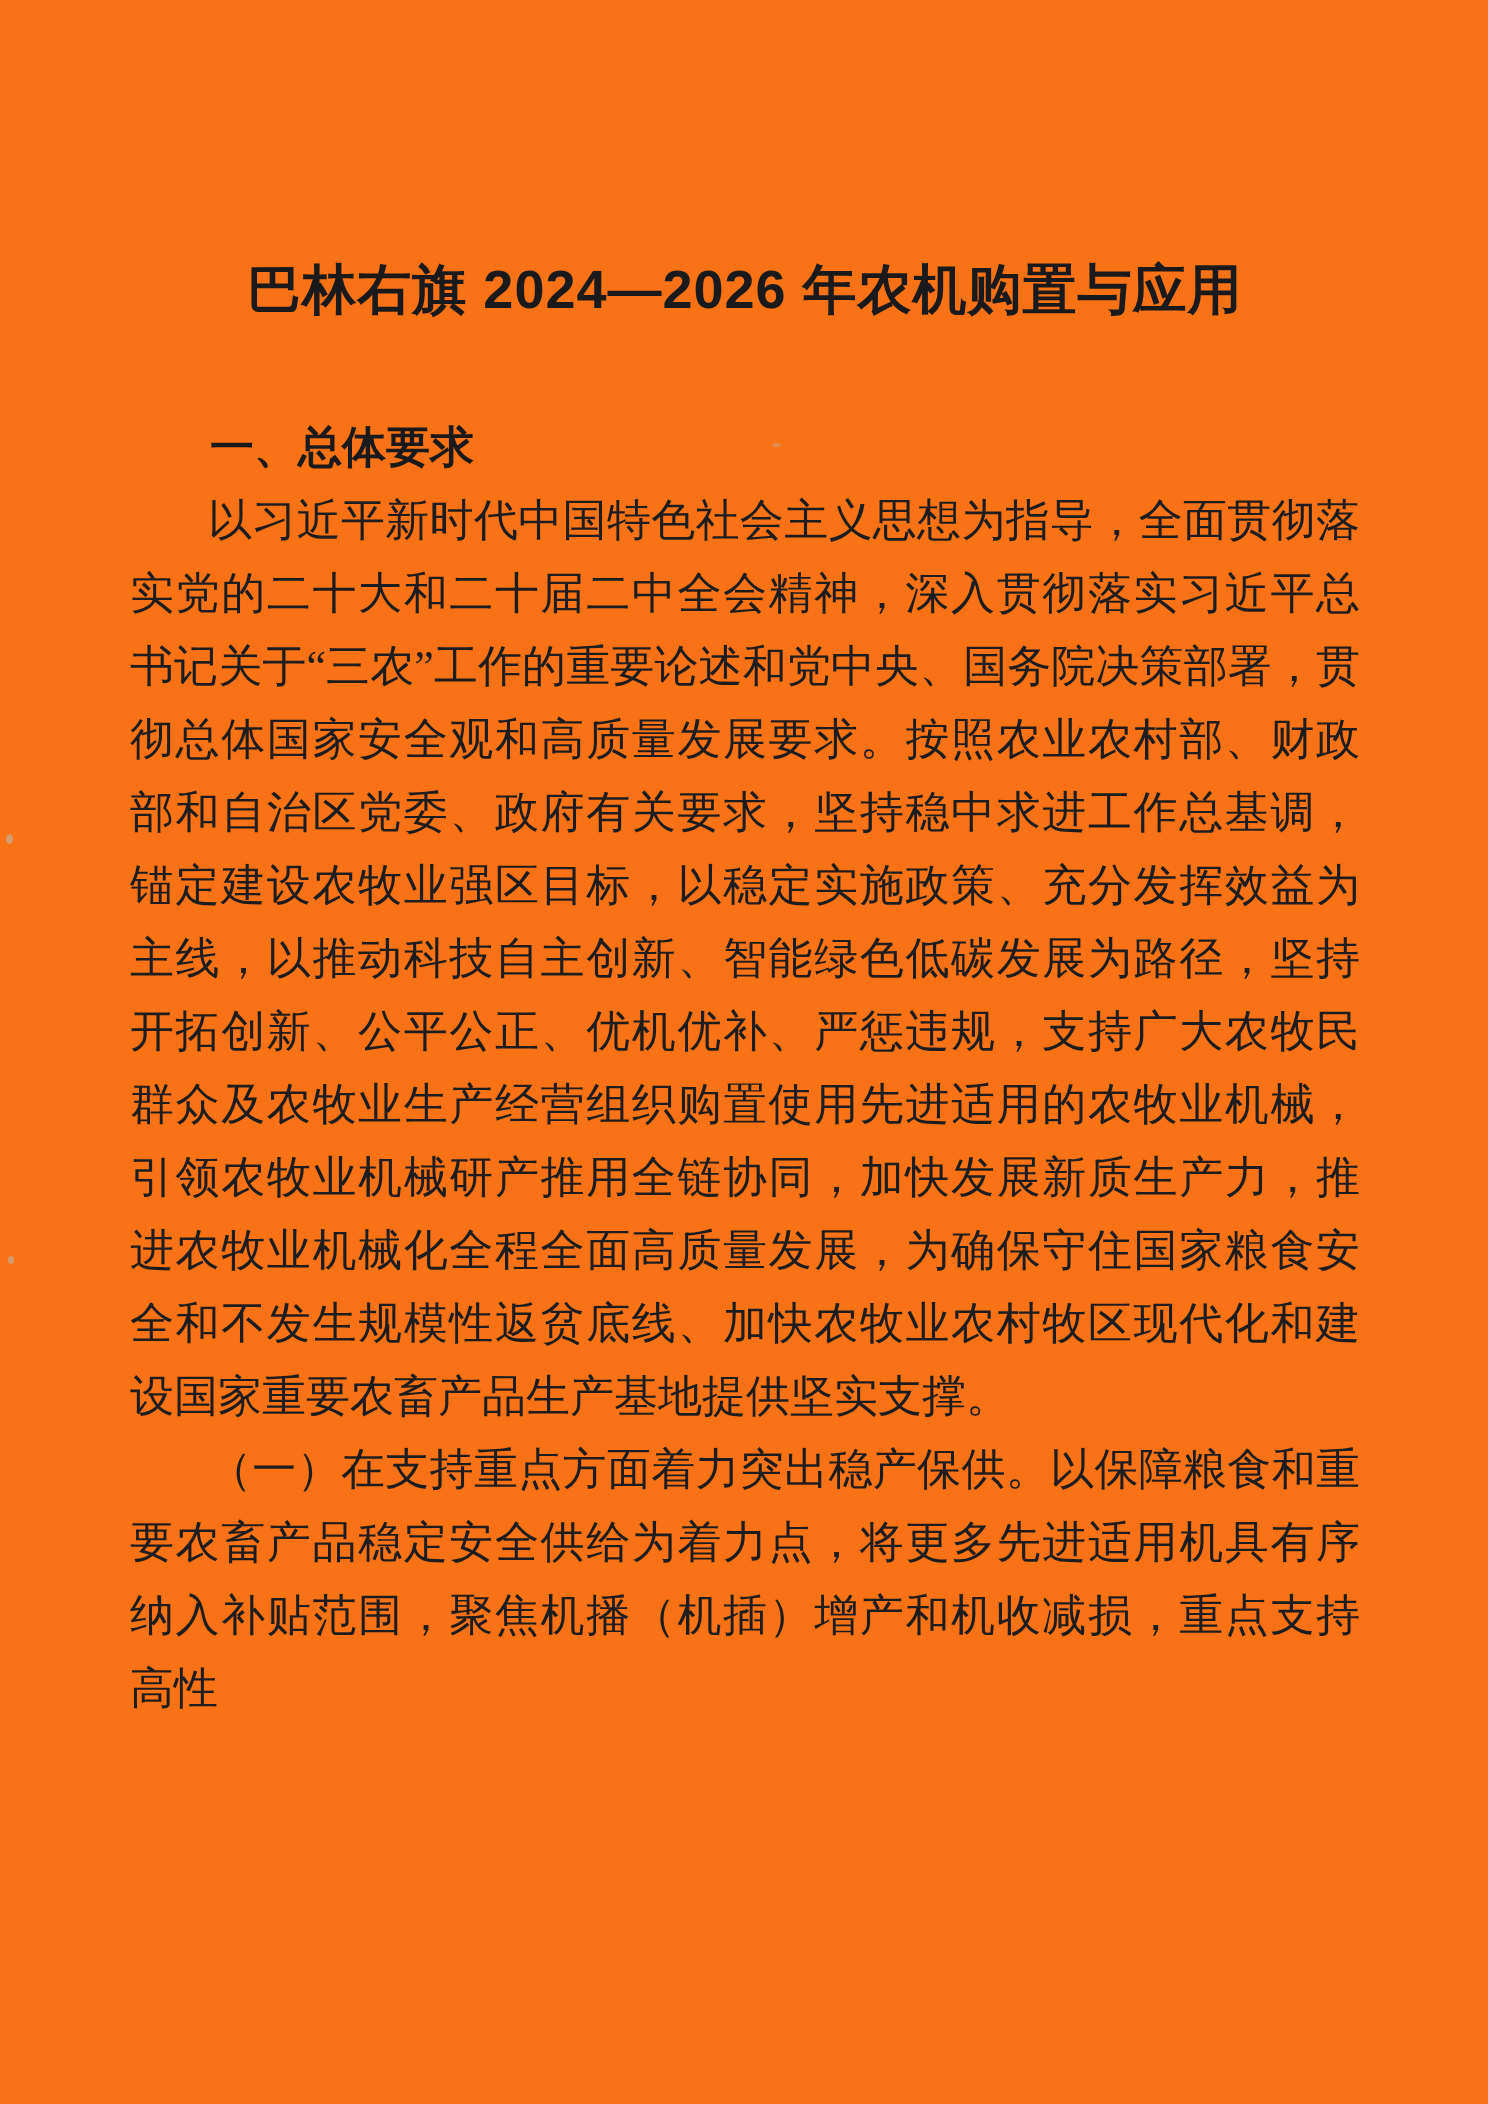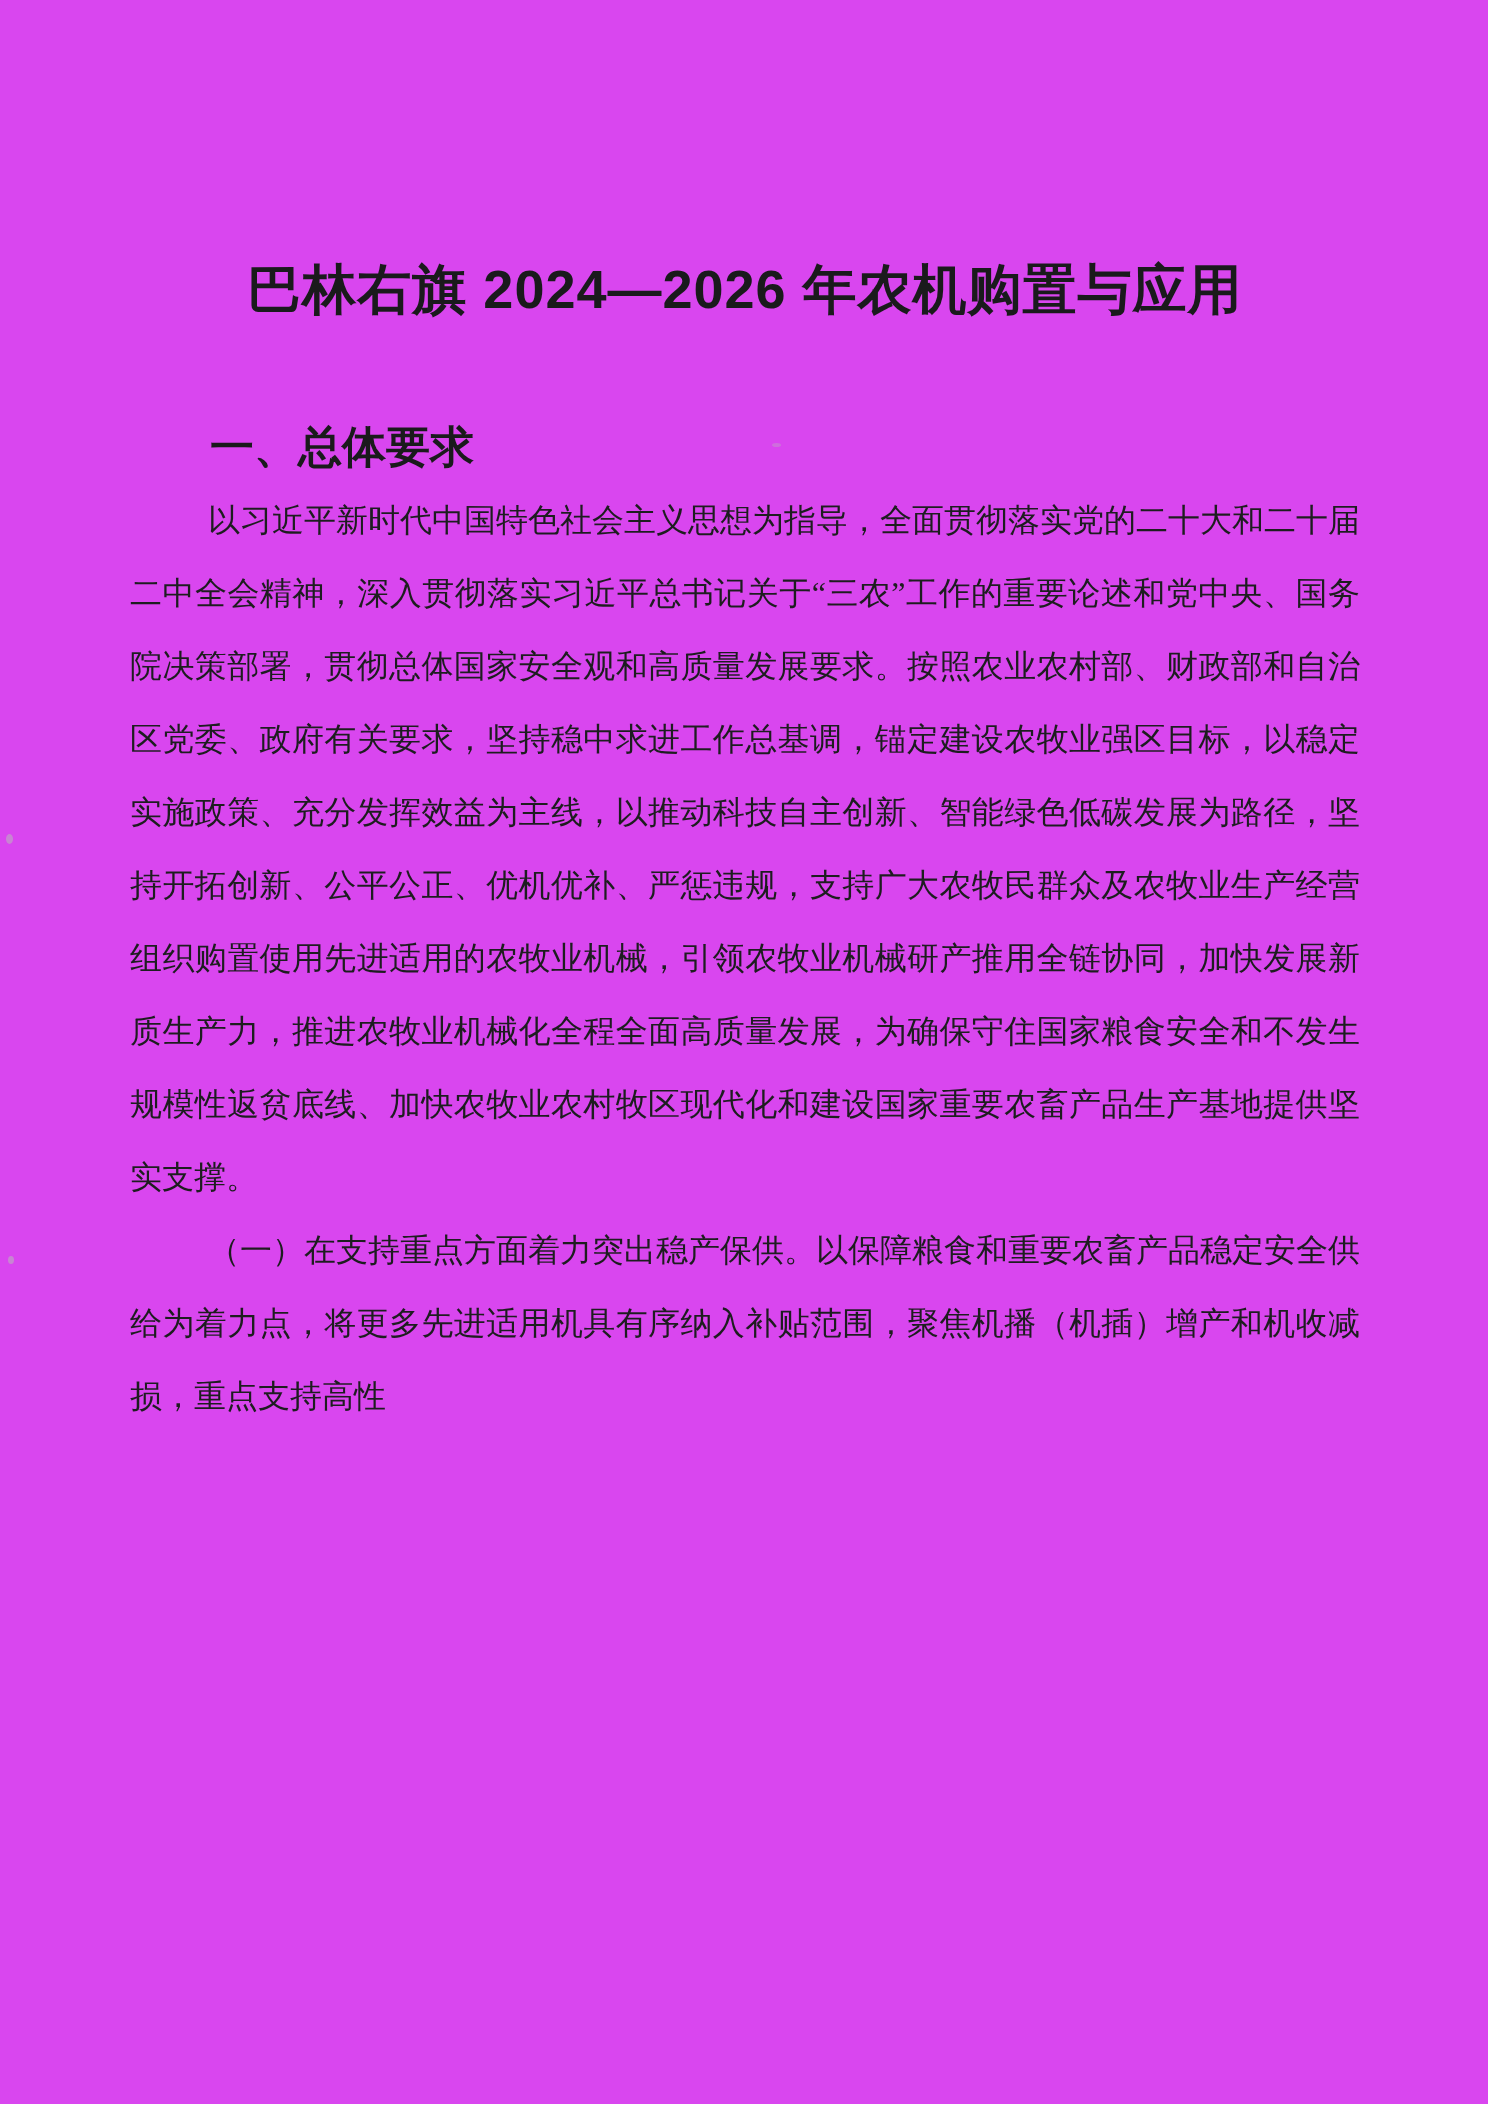--- a/index.html
+++ b/index.html
@@ -5,21 +5,21 @@
   html, body {
     margin: 0;
     padding: 0;
     background: #ffffff;
   }
   .page {
     position: relative;
     width: 1488px;
     height: 2104px;
     box-sizing: border-box;
-    background: #d946ef;
+    background: #f97316;
     padding: 250px 128px 0 130px;
     overflow: hidden;
     color: #1c1c1e;
   }
   .doc-title {
     margin: 0 0 83px 0;
     font-family: "Liberation Sans", "DejaVu Sans", sans-serif;
     font-weight: bold;
     font-size: 54px;
     line-height: 78px;
@@ -37,21 +37,21 @@
     text-indent: 80px;
     color: #1a1a1c;
   }
   .section-heading.spaced {
     margin-top: 25px;
   }
   .body-para {
     margin: 0;
     font-family: "Liberation Serif", "DejaVu Serif", serif;
     font-weight: 400;
-    font-size: 32px;
+    font-size: 44px;
     line-height: 73px;
     text-align: justify;
     text-justify: inter-ideograph;
     text-indent: 78px;
     color: #1d1d1f;
   }
   
   .speck {
     position: absolute;
     border-radius: 50%;

